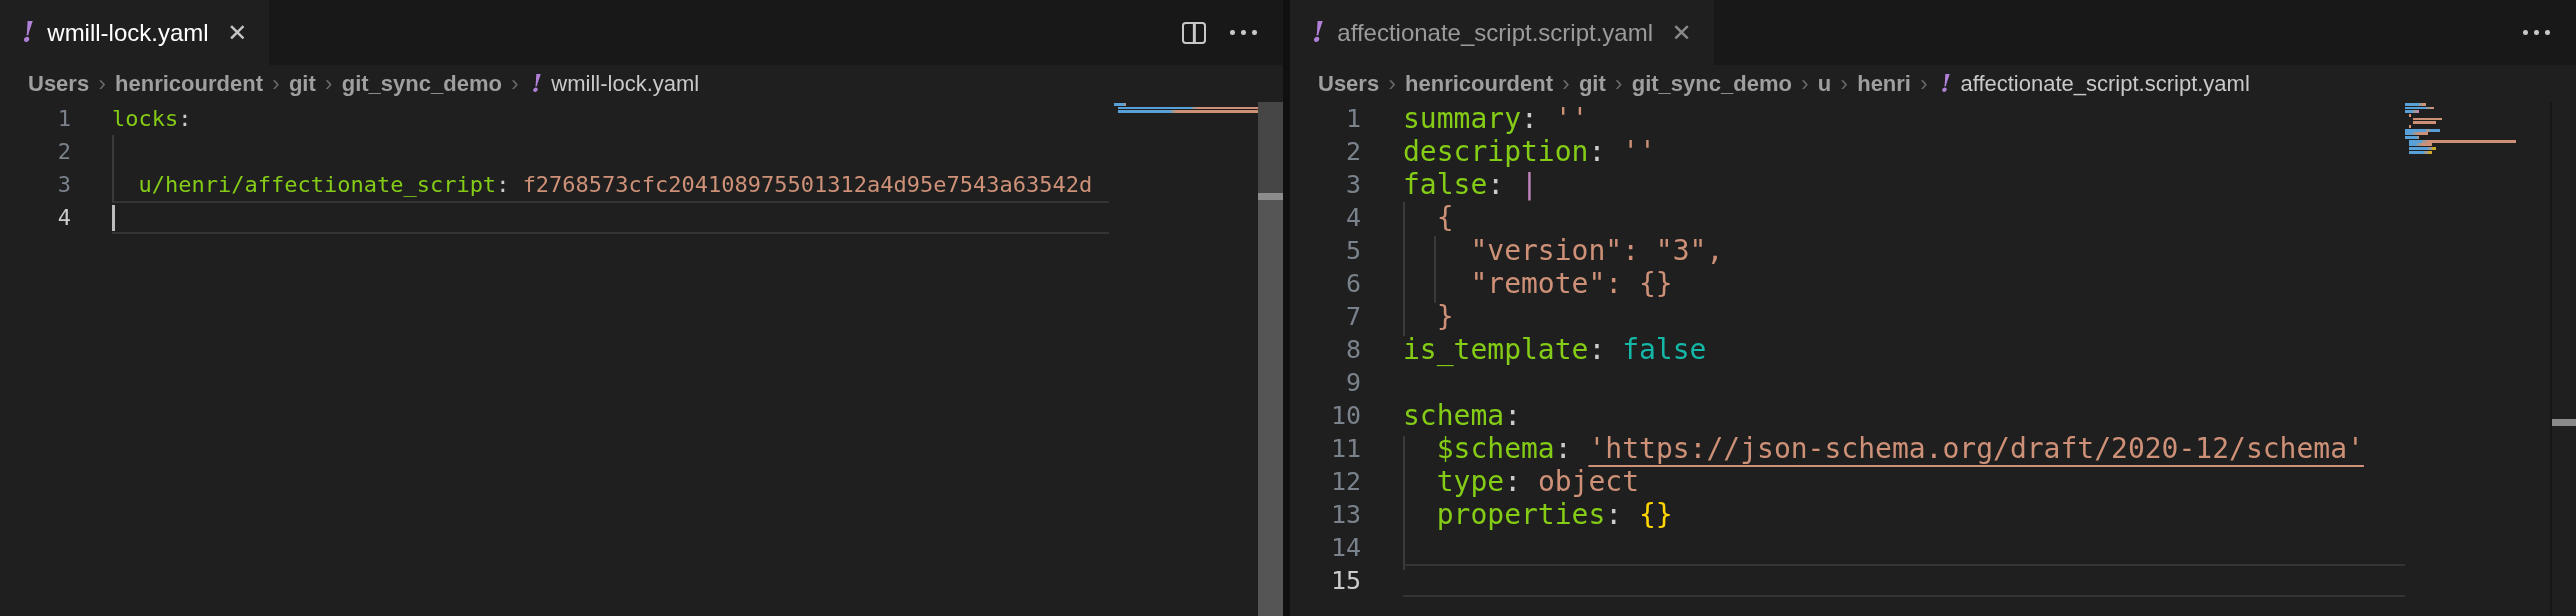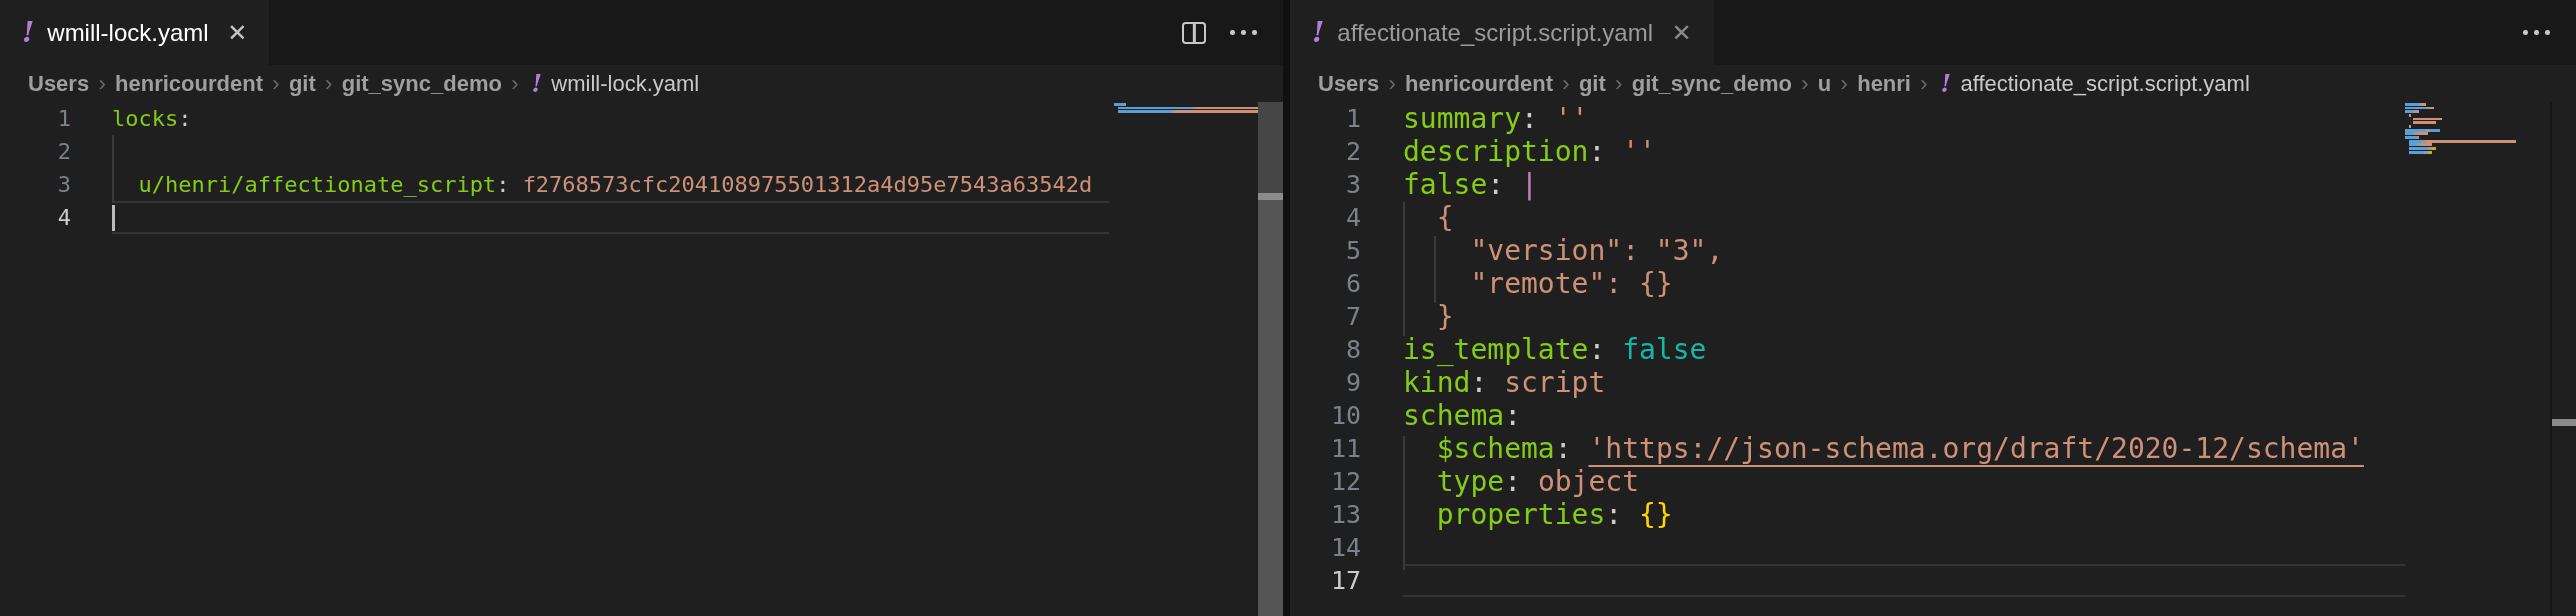--- a/index.html
+++ b/index.html
@@ -187,27 +187,27 @@
     <div class="editor">
       <div class="code-view">
           <div class="crow"><div class="gut"><span class="lnum">1</span></div><div class="ctext"><span class="tk-key">summary</span><span class="tk-punc">: </span><span class="tk-str">''</span></div></div>
           <div class="crow"><div class="gut"><span class="lnum">2</span></div><div class="ctext"><span class="tk-key">description</span><span class="tk-punc">: </span><span class="tk-str">''</span></div></div>
           <div class="crow"><div class="gut"><span class="lnum">3</span></div><div class="ctext"><span class="tk-key">false</span><span class="tk-punc">: </span><span class="tk-op">|</span></div></div>
           <div class="crow"><div class="gut"><span class="lnum">4</span></div><div class="ctext"><span class="tk-ws">  </span><span class="tk-str">{</span></div></div>
           <div class="crow"><div class="gut"><span class="lnum">5</span></div><div class="ctext"><span class="tk-ws">    </span><span class="tk-str">"version": "3",</span></div></div>
           <div class="crow"><div class="gut"><span class="lnum">6</span></div><div class="ctext"><span class="tk-ws">    </span><span class="tk-str">"remote": {}</span></div></div>
           <div class="crow"><div class="gut"><span class="lnum">7</span></div><div class="ctext"><span class="tk-ws">  </span><span class="tk-str">}</span></div></div>
           <div class="crow"><div class="gut"><span class="lnum">8</span></div><div class="ctext"><span class="tk-key">is_template</span><span class="tk-punc">: </span><span class="tk-kw">false</span></div></div>
-          <div class="crow"><div class="gut"><span class="lnum">9</span></div><div class="ctext"><span class="tk-key">kind</span><span class="tk-punc">: </span><span class="tk-str">script</span></div></div>
+          <div class="crow"><div class="gut"><span class="lnum">9</span></div></div>
           <div class="crow"><div class="gut"><span class="lnum">10</span></div><div class="ctext"><span class="tk-key">schema</span><span class="tk-punc">:</span></div></div>
           <div class="crow"><div class="gut"><span class="lnum">11</span></div><div class="ctext"><span class="tk-ws">  </span><span class="tk-key">$schema</span><span class="tk-punc">: </span><span class="tk-link">'https://json-schema.org/draft/2020-12/schema'</span></div></div>
           <div class="crow"><div class="gut"><span class="lnum">12</span></div><div class="ctext"><span class="tk-ws">  </span><span class="tk-key">type</span><span class="tk-punc">: </span><span class="tk-str">object</span></div></div>
           <div class="crow"><div class="gut"><span class="lnum">13</span></div><div class="ctext"><span class="tk-ws">  </span><span class="tk-key">properties</span><span class="tk-punc">: </span><span class="tk-bracket">{}</span></div></div>
           <div class="crow"><div class="gut"><span class="lnum">14</span></div></div>
-          <div class="crow cur"><div class="gut"><span class="lnum on">17</span></div><div class="ctext"></div></div>
+          <div class="crow cur"><div class="gut"><span class="lnum on">15</span></div><div class="ctext"></div></div>
         </div>
       <div class="indent-guide" style="left:113px; top:100px; height:134px;"></div>
       <div class="indent-guide" style="left:144px; top:134px; height:67px;"></div>
       <div class="indent-guide" style="left:113px; top:334px; height:134px;"></div>
       <div class="minimap">
           <div class="mbar">
             <span class="mseg mbg-key" style="width: 13.6px;"></span>
             <span class="mseg mbg-punc" style="width: 3.9px;"></span>
             <span class="mseg mbg-str" style="width: 3.9px;"></span>
           </div>

